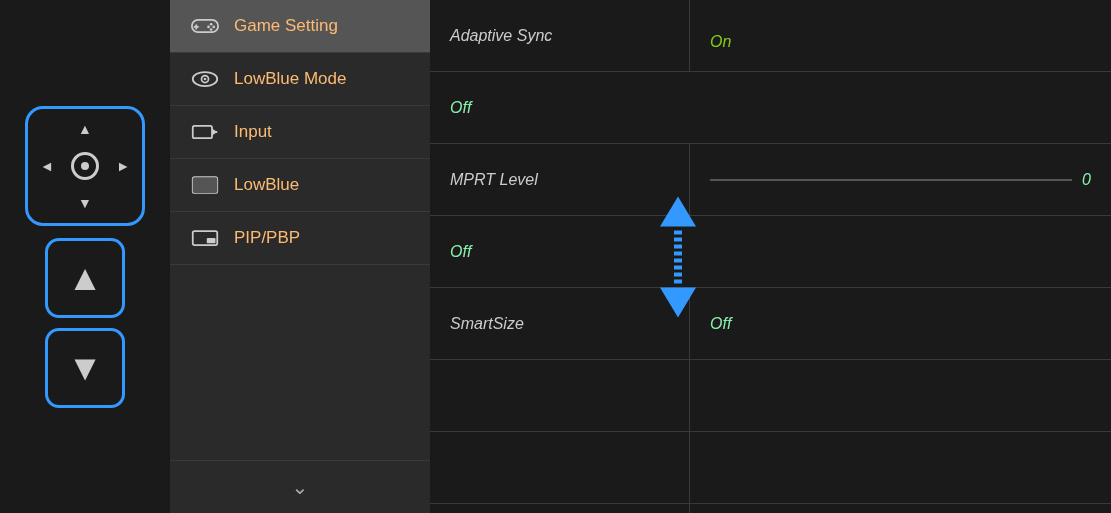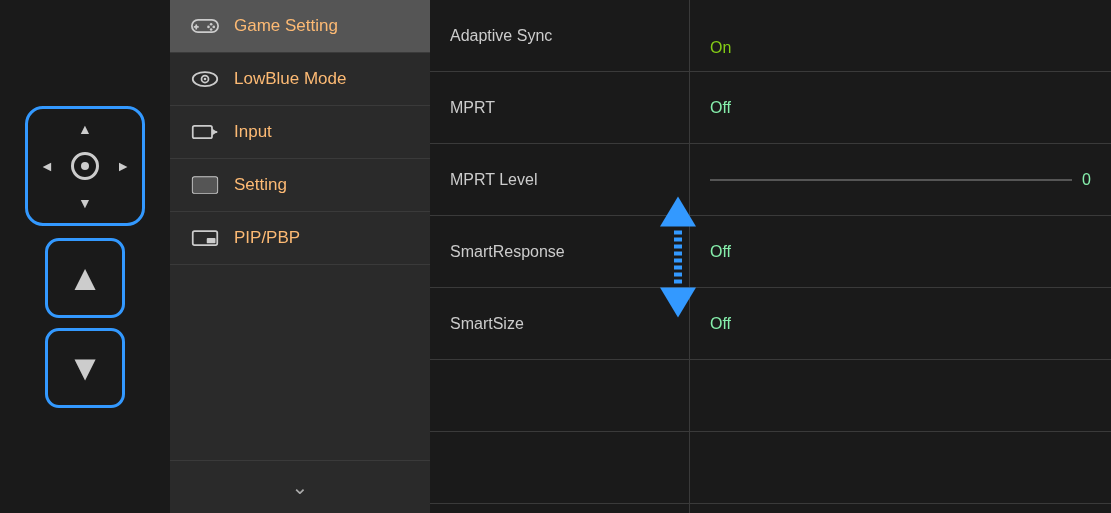--- a/index.html
+++ b/index.html
@@ -169,23 +169,24 @@
     .settings-panel {
       flex: 1;
       height: 100%;
       display: flex;
       flex-direction: column;
       position: relative;
     }
 
     .settings-row {
       display: flex;
-      align-items: flex-start;
+      align-items: center;
       border-bottom: 1px solid #3a3a3a;
       min-height: 72px;
+      font-style: italic;
     }
 
     .setting-name {
       width: 260px;
       padding: 10px 20px;
       color: #cccccc;
       font-size: 16px;
       border-right: 1px solid #3a3a3a;
       min-height: 72px;
       display: flex;
@@ -339,21 +340,21 @@
         <span class="sidebar-item-label">Input</span>
       </div>
 
       <div class="sidebar-item">
         <div class="sidebar-icon">
           <svg class="icon-svg" viewBox="0 0 32 24" xmlns="http://www.w3.org/2000/svg">
             <rect x="2" y="3" width="28" height="18" rx="2" fill="none" stroke="#cccccc" stroke-width="2"></rect>
             <rect x="2" y="3" width="28" height="18" rx="2" fill="#555555"></rect>
           </svg>
         </div>
-        <span class="sidebar-item-label">Setting</span>
+        <span class="sidebar-item-label">LowBlue</span>
       </div>
 
       <div class="sidebar-item">
         <div class="sidebar-icon">
           <svg class="icon-svg" viewBox="0 0 32 24" xmlns="http://www.w3.org/2000/svg">
             <rect x="2" y="4" width="28" height="16" rx="2" fill="none" stroke="#cccccc" stroke-width="2"></rect>
             <rect x="18" y="12" width="10" height="6" rx="1" fill="#cccccc"></rect>
           </svg>
         </div>
         <span class="sidebar-item-label">PIP/PBP</span>
@@ -385,42 +386,36 @@
       <div class="settings-row">
         <div class="setting-name">
           <span>Adaptive Sync</span>
         </div>
         <div class="setting-value on-value">
           <span>On</span>
         </div>
       </div>
 
       <div class="settings-row">
-        <div class="setting-name">
-          <span>MPRT</span>
-        </div>
         <div class="setting-value">
           <span>Off</span>
         </div>
       </div>
 
       <div class="settings-row">
         <div class="setting-name">
           <span>MPRT Level</span>
         </div>
         <div class="setting-value slider-value">
           <div class="slider-line"></div>
           <span>0</span>
         </div>
       </div>
 
       <div class="settings-row">
-        <div class="setting-name">
-          <span>SmartResponse</span>
-        </div>
         <div class="setting-value">
           <span>Off</span>
         </div>
       </div>
 
       <div class="settings-row">
         <div class="setting-name">
           <span>SmartSize</span>
         </div>
         <div class="setting-value">

